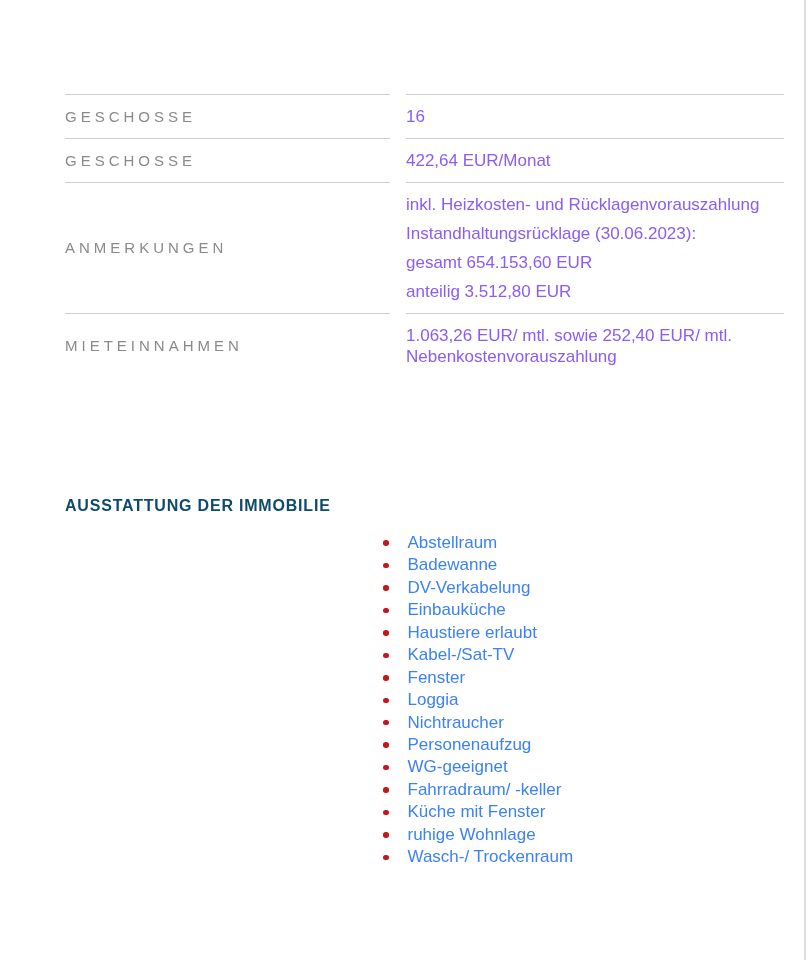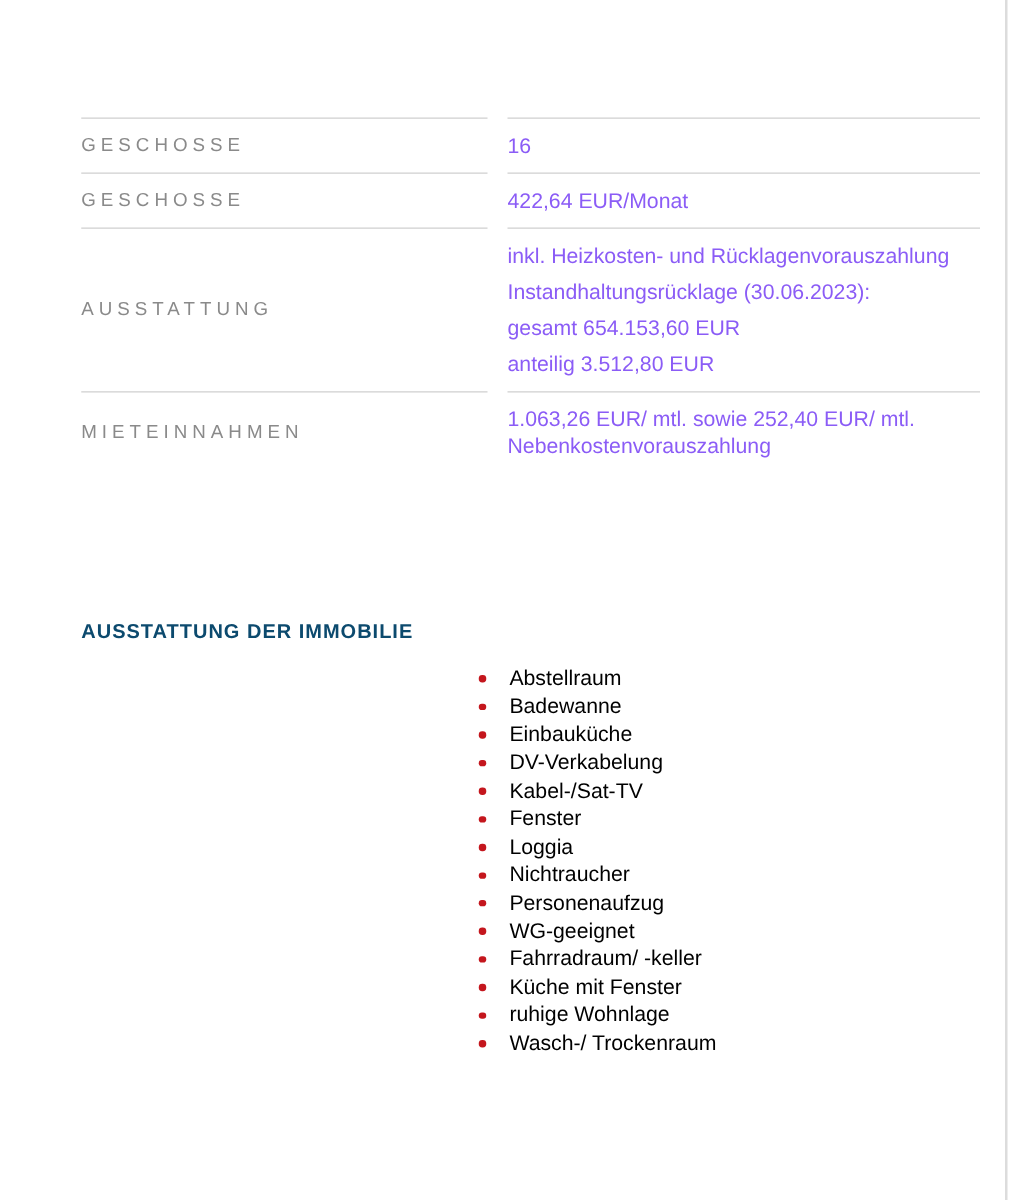--- a/index.html
+++ b/index.html
@@ -105,21 +105,21 @@
     flex: 0 0 auto;
     width: 5.5px;
     height: 5.5px;
     border-radius: 50%;
     background: #c4161d;
     margin-right: 19px;
   }
 
   .feature-text {
     font-size: 17px;
-    color: #000000;
+    color: #3b82f6;
     line-height: 22.45px;
     white-space: nowrap;
   }
 </style>
 </head>
 <body>
 
 <div class="page">
 
   <div class="right-edge-line"></div>
@@ -139,21 +139,21 @@
     <div class="spec-label-cell">
       <span class="spec-label">GESCHOSSE</span>
     </div>
     <div class="spec-value-cell loose">
           <div class="value-line">422,64 EUR/Monat</div>
         </div>
   </div>
 
   <div class="spec-row">
     <div class="spec-label-cell">
-      <span class="spec-label">AUSSTATTUNG</span>
+      <span class="spec-label">ANMERKUNGEN</span>
     </div>
     <div class="spec-value-cell loose">
           <div class="value-line">inkl. Heizkosten- und Rücklagenvorauszahlung</div>
           <div class="value-line">Instandhaltungsrücklage (30.06.2023):</div>
           <div class="value-line">gesamt 654.153,60 EUR</div>
           <div class="value-line">anteilig 3.512,80 EUR</div>
         </div>
   </div>
 
   <div class="spec-row">
@@ -175,28 +175,32 @@
     <span class="feature-text">Abstellraum</span>
   </li>
 
   <li class="feature-item">
     <span class="bullet-dot"></span>
     <span class="feature-text">Badewanne</span>
   </li>
 
   <li class="feature-item">
     <span class="bullet-dot"></span>
+    <span class="feature-text">DV-Verkabelung</span>
+  </li>
+
+  <li class="feature-item">
+    <span class="bullet-dot"></span>
     <span class="feature-text">Einbauküche</span>
   </li>
 
   <li class="feature-item">
     <span class="bullet-dot"></span>
-    <span class="feature-text">DV-Verkabelung</span>
-  </li>
-
+    <span class="feature-text">Haustiere erlaubt</span>
+  </li>
 
   <li class="feature-item">
     <span class="bullet-dot"></span>
     <span class="feature-text">Kabel-/Sat-TV</span>
   </li>
 
   <li class="feature-item">
     <span class="bullet-dot"></span>
     <span class="feature-text">Fenster</span>
   </li>

